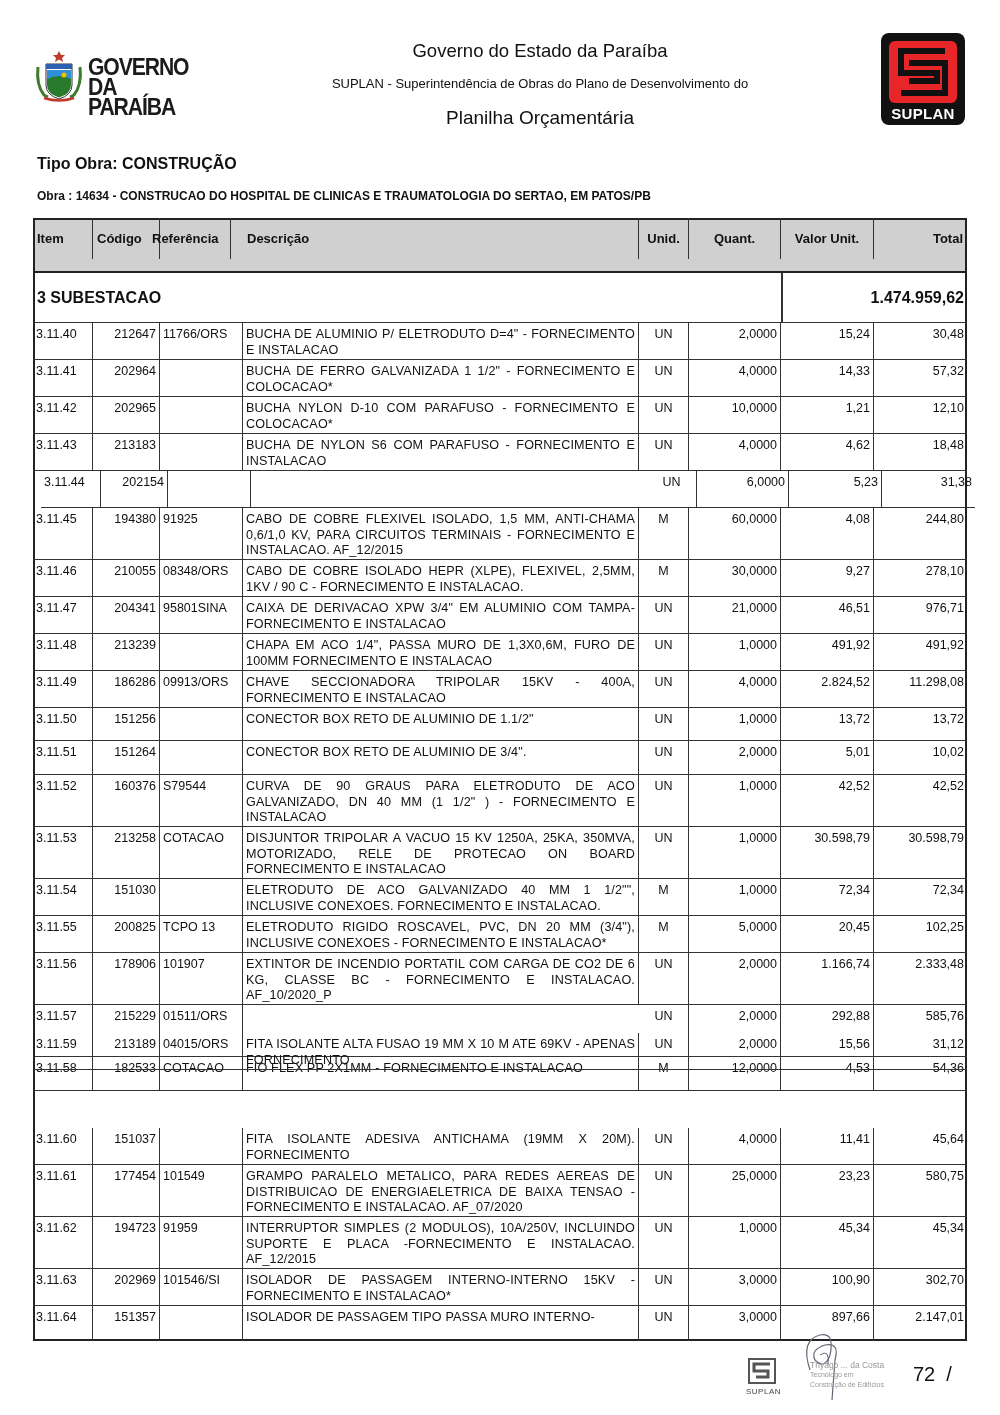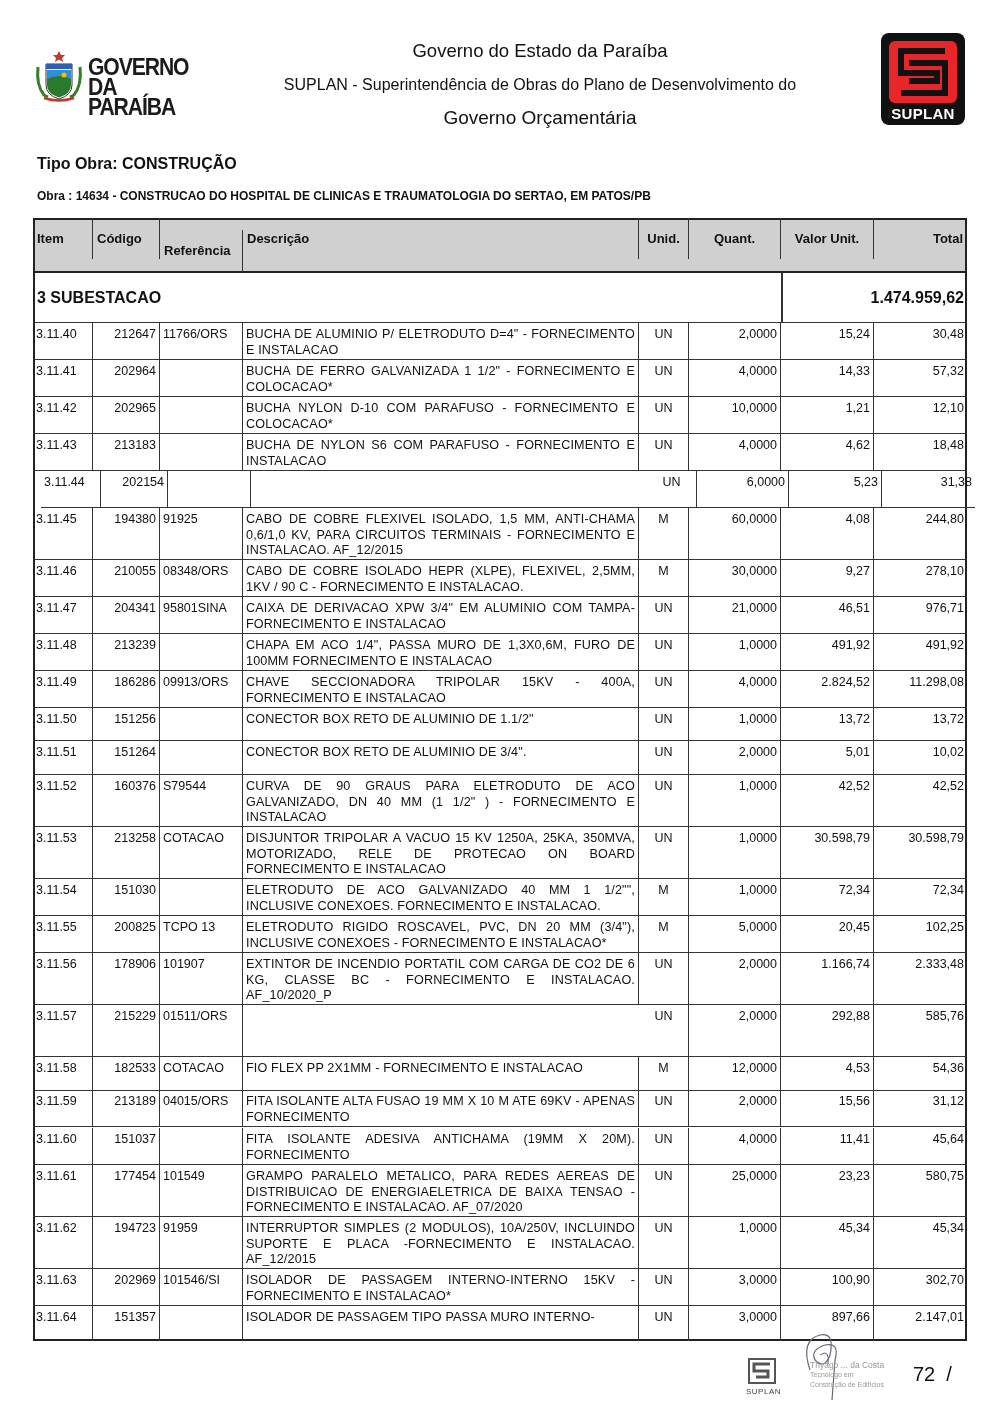--- a/index.html
+++ b/index.html
@@ -55,40 +55,40 @@
     <circle cx="30" cy="24" r="2.5" fill="#f2c200"></circle>
     <path d="M10,47 Q25,52 40,47" stroke="#c0392b" stroke-width="2.5" fill="none"></path>
   </svg>
   <div class="gov-text">
     <div>GOVERNO</div>
     <div>DA PARAÍBA</div>
   </div>
 </div>
 
 <div class="center" style="left:540px; top:40px; font-size:18.5px;">Governo do Estado da Paraíba</div>
-<div class="center" style="left:540px; top:76px; font-size:16px;">SUPLAN - Superintendência de Obras do Plano de Desenvolvimento do</div>
-<div class="center" style="left:540px; top:107px; font-size:19px;">Governo Orçamentária</div>
+<div class="center" style="left:540px; top:76px; font-size:13px;">SUPLAN - Superintendência de Obras do Plano de Desenvolvimento do</div>
+<div class="center" style="left:540px; top:107px; font-size:19px;">Planilha Orçamentária</div>
 
 <div id="suplan-logo" class="abs">
   <svg class="sq" viewBox="0 0 72 66">
     <rect x="2" y="2" width="68" height="62" rx="6" fill="#e8262a"></rect>
     <path d="M58,12 L14,12 L14,34 L50,34 L50,42 L22,42" stroke="#111" stroke-width="6" fill="none"></path>
     <path d="M14,54 L58,54 L58,24 L22,24" stroke="#111" stroke-width="6" fill="none"></path>
   </svg>
   <div class="lbl">SUPLAN</div>
 </div>
 
 <div id="tipo-obra" class="abs">Tipo Obra: CONSTRUÇÃO</div>
 <div id="obra" class="abs">Obra : 14634 - CONSTRUCAO DO HOSPITAL DE CLINICAS E TRAUMATOLOGIA DO SERTAO, EM PATOS/PB</div>
 
 <div id="table" class="abs"></div>
 <div class="hdrrow"></div>
 <div class="hcell" style="left:33px; width:60px;">Item</div>
 <div class="hcell" style="left:93px; width:67px;">Código</div>
-<div class="hcell" style="left:160px; width:83px;margin-top:12px;">Referência</div>
+<div class="hcell" style="left:148px; width:83px;">Referência</div>
 <div class="hcell" style="left:243px; width:396px;">Descrição</div>
 <div class="hcell" style="left:639px; width:50px; justify-content:center;">Unid.</div>
 <div class="hcell" style="left:689px; width:92px; justify-content:center;">Quant.</div>
 <div class="hcell" style="left:781px; width:93px; justify-content:center;">Valor Unit.</div>
 <div class="hcell" style="left:874px; width:93px; justify-content:flex-end; border-right:none;">Total</div>
 
 <div class="secrow"></div>
 <div class="sec-divider"></div>
 <div class="sec-label">3 SUBESTACAO</div>
 <div class="sec-total">1.474.959,62</div>
@@ -275,21 +275,21 @@
     <div class="row" style="top: 1057px; height: 34px;">
       <div class="cell c-item">3.11.58</div>
       <div class="cell c-cod">182533</div>
       <div class="cell c-ref">COTACAO</div>
       <div class="cell c-desc">FIO FLEX PP 2X1MM - FORNECIMENTO E INSTALACAO</div>
       <div class="cell c-unid">M</div>
       <div class="cell c-quant">12,0000</div>
       <div class="cell c-vu">4,53</div>
       <div class="cell c-tot">54,36</div>
     </div>
-    <div class="row" style="top: 1090px; height: 37px;">
+    <div class="row" style="top: 1033px; height: 37px;">
       <div class="cell c-item">3.11.59</div>
       <div class="cell c-cod">213189</div>
       <div class="cell c-ref">04015/ORS</div>
       <div class="cell c-desc">FITA ISOLANTE ALTA FUSAO 19 MM X 10 M ATE 69KV - APENAS FORNECIMENTO</div>
       <div class="cell c-unid">UN</div>
       <div class="cell c-quant">2,0000</div>
       <div class="cell c-vu">15,56</div>
       <div class="cell c-tot">31,12</div>
     </div>
     <div class="row" style="top: 1128px; height: 37px;">

